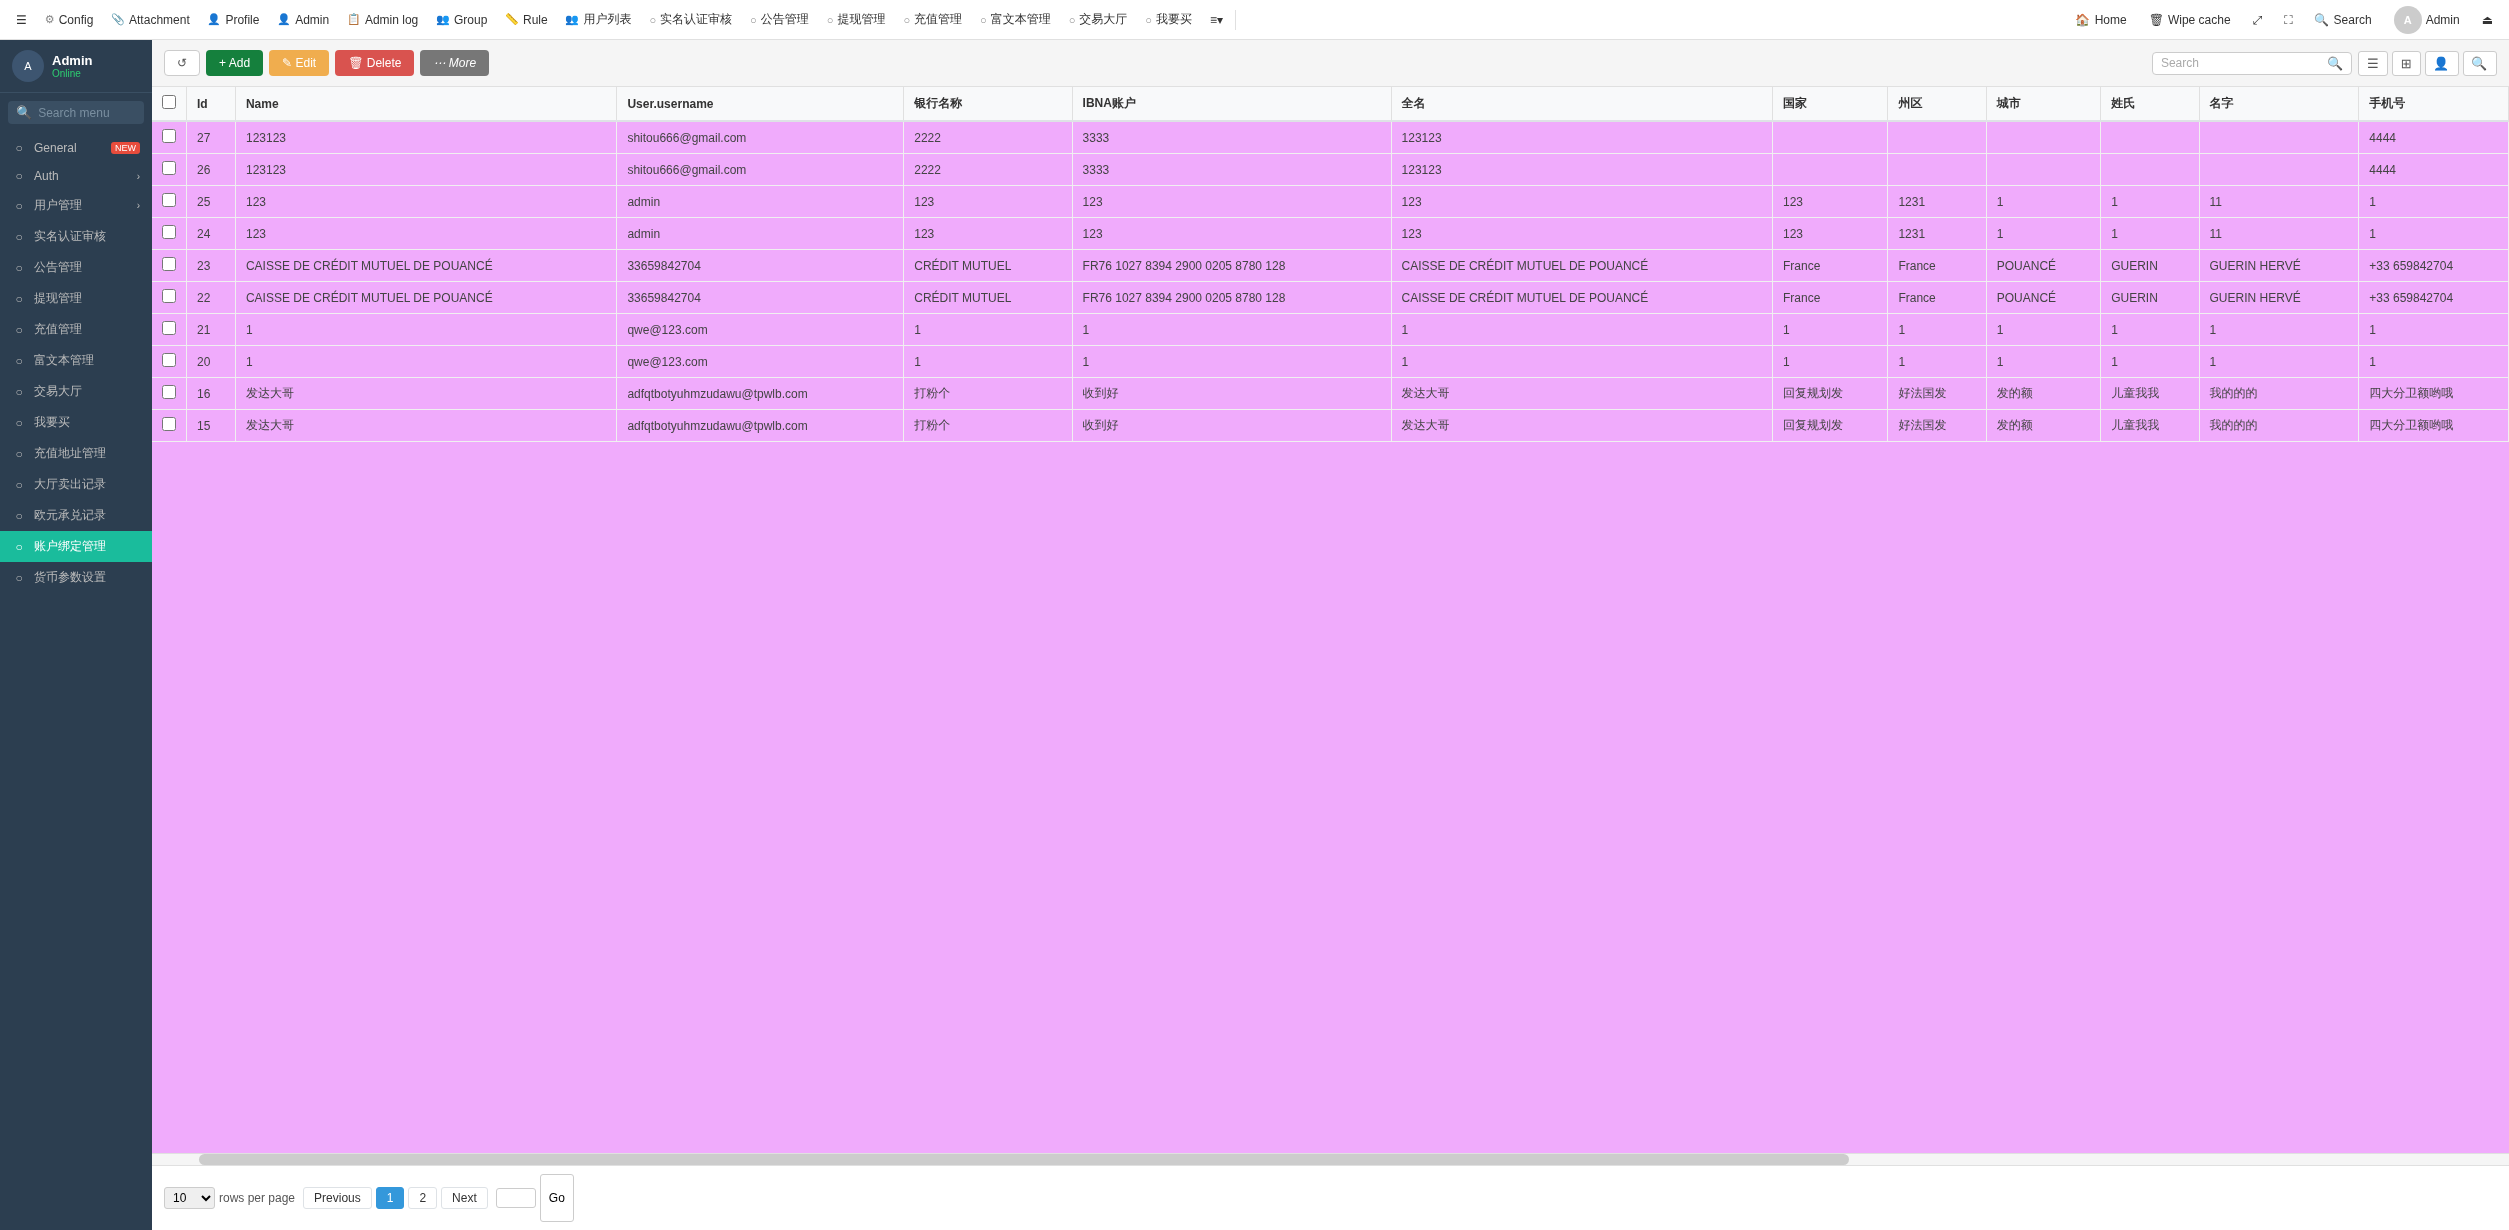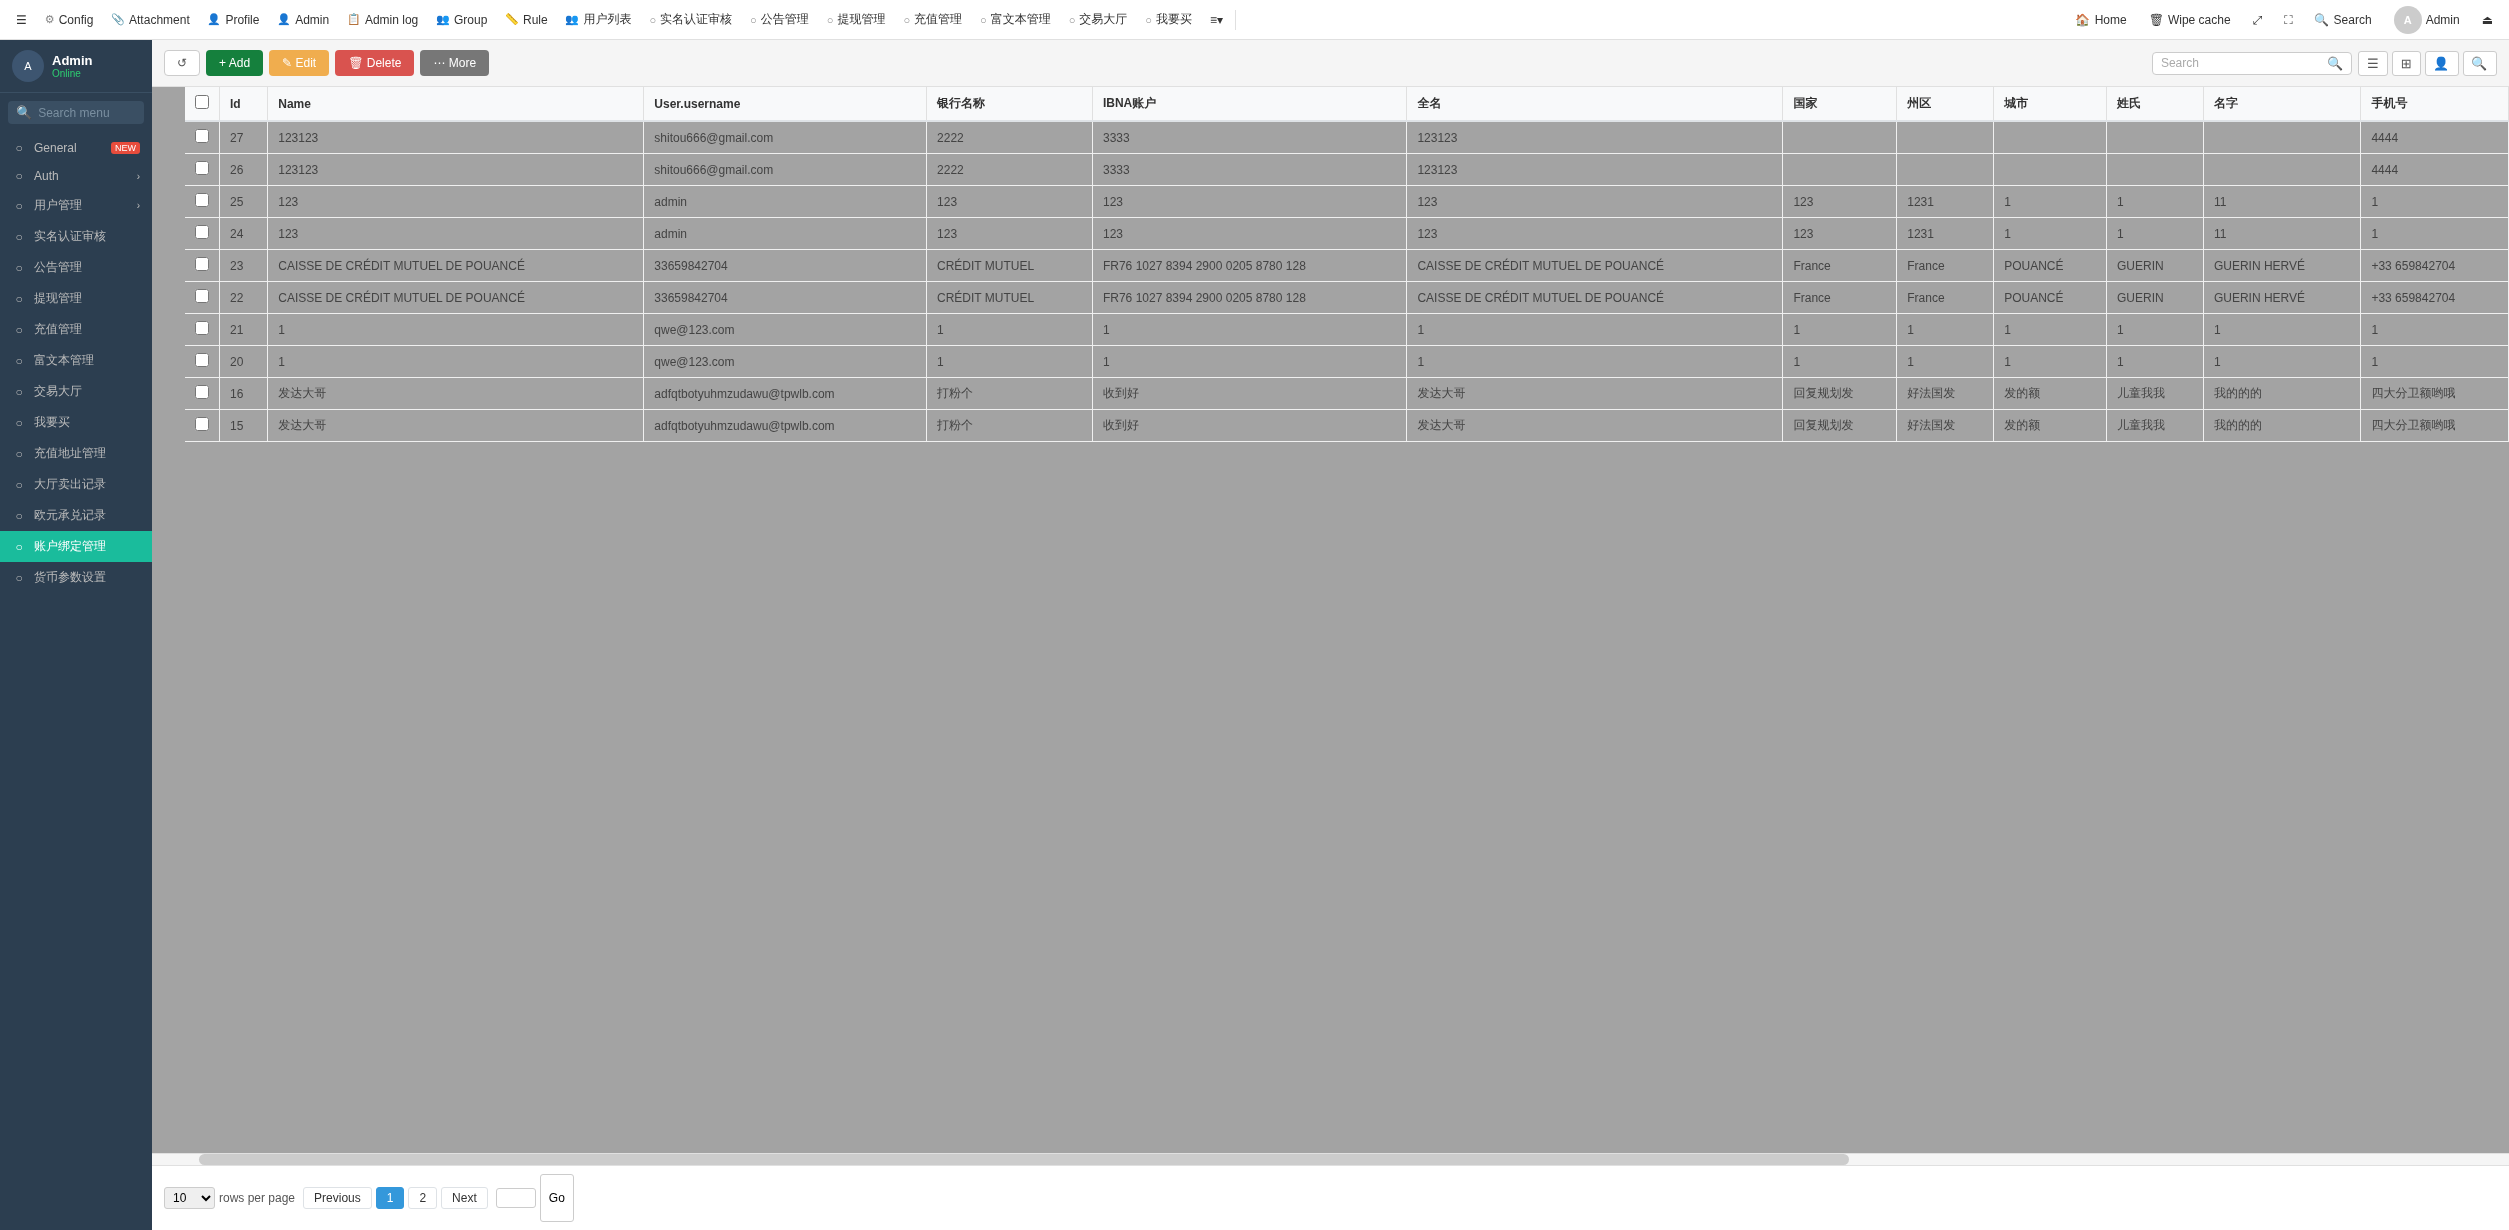--- a/index.html
+++ b/index.html
@@ -149,21 +149,21 @@
       border-radius: 4px;
       border: 1px solid transparent;
       cursor: pointer;
       font-size: 12px;
       font-weight: 500;
     }
     .btn-refresh { background: #fff; border-color: #ccc; color: #555; }
     .btn-add { background: #15803d; color: #fff; }
     .btn-edit { background: #f0ad4e; color: #fff; }
     .btn-delete { background: #d9534f; color: #fff; }
-    .btn-more { background: #777; color: #fff; }
+    .btn-more { background: #777; color: #fff; font-style: italic; }
 
     .toolbar-spacer { flex: 1; }
     .toolbar-search {
       display: flex;
       align-items: center;
       border: 1px solid #ccc;
       border-radius: 4px;
       background: #fff;
       padding: 3px 8px;
       gap: 6px;
@@ -184,22 +184,21 @@
       border-radius: 3px;
       cursor: pointer;
       font-size: 13px;
       color: #555;
     }
 
     
     .table-container {
       flex: 1;
       overflow: auto;
-      background: #a3a3a3;
-      padding-left: 33px;
+      background: #f0abfc;
     }
     table {
       width: 100%;
       border-collapse: collapse;
       font-size: 12px;
       white-space: nowrap;
     }
     thead tr {
       background: #f8f9fa;
       border-bottom: 2px solid #dee2e6;

